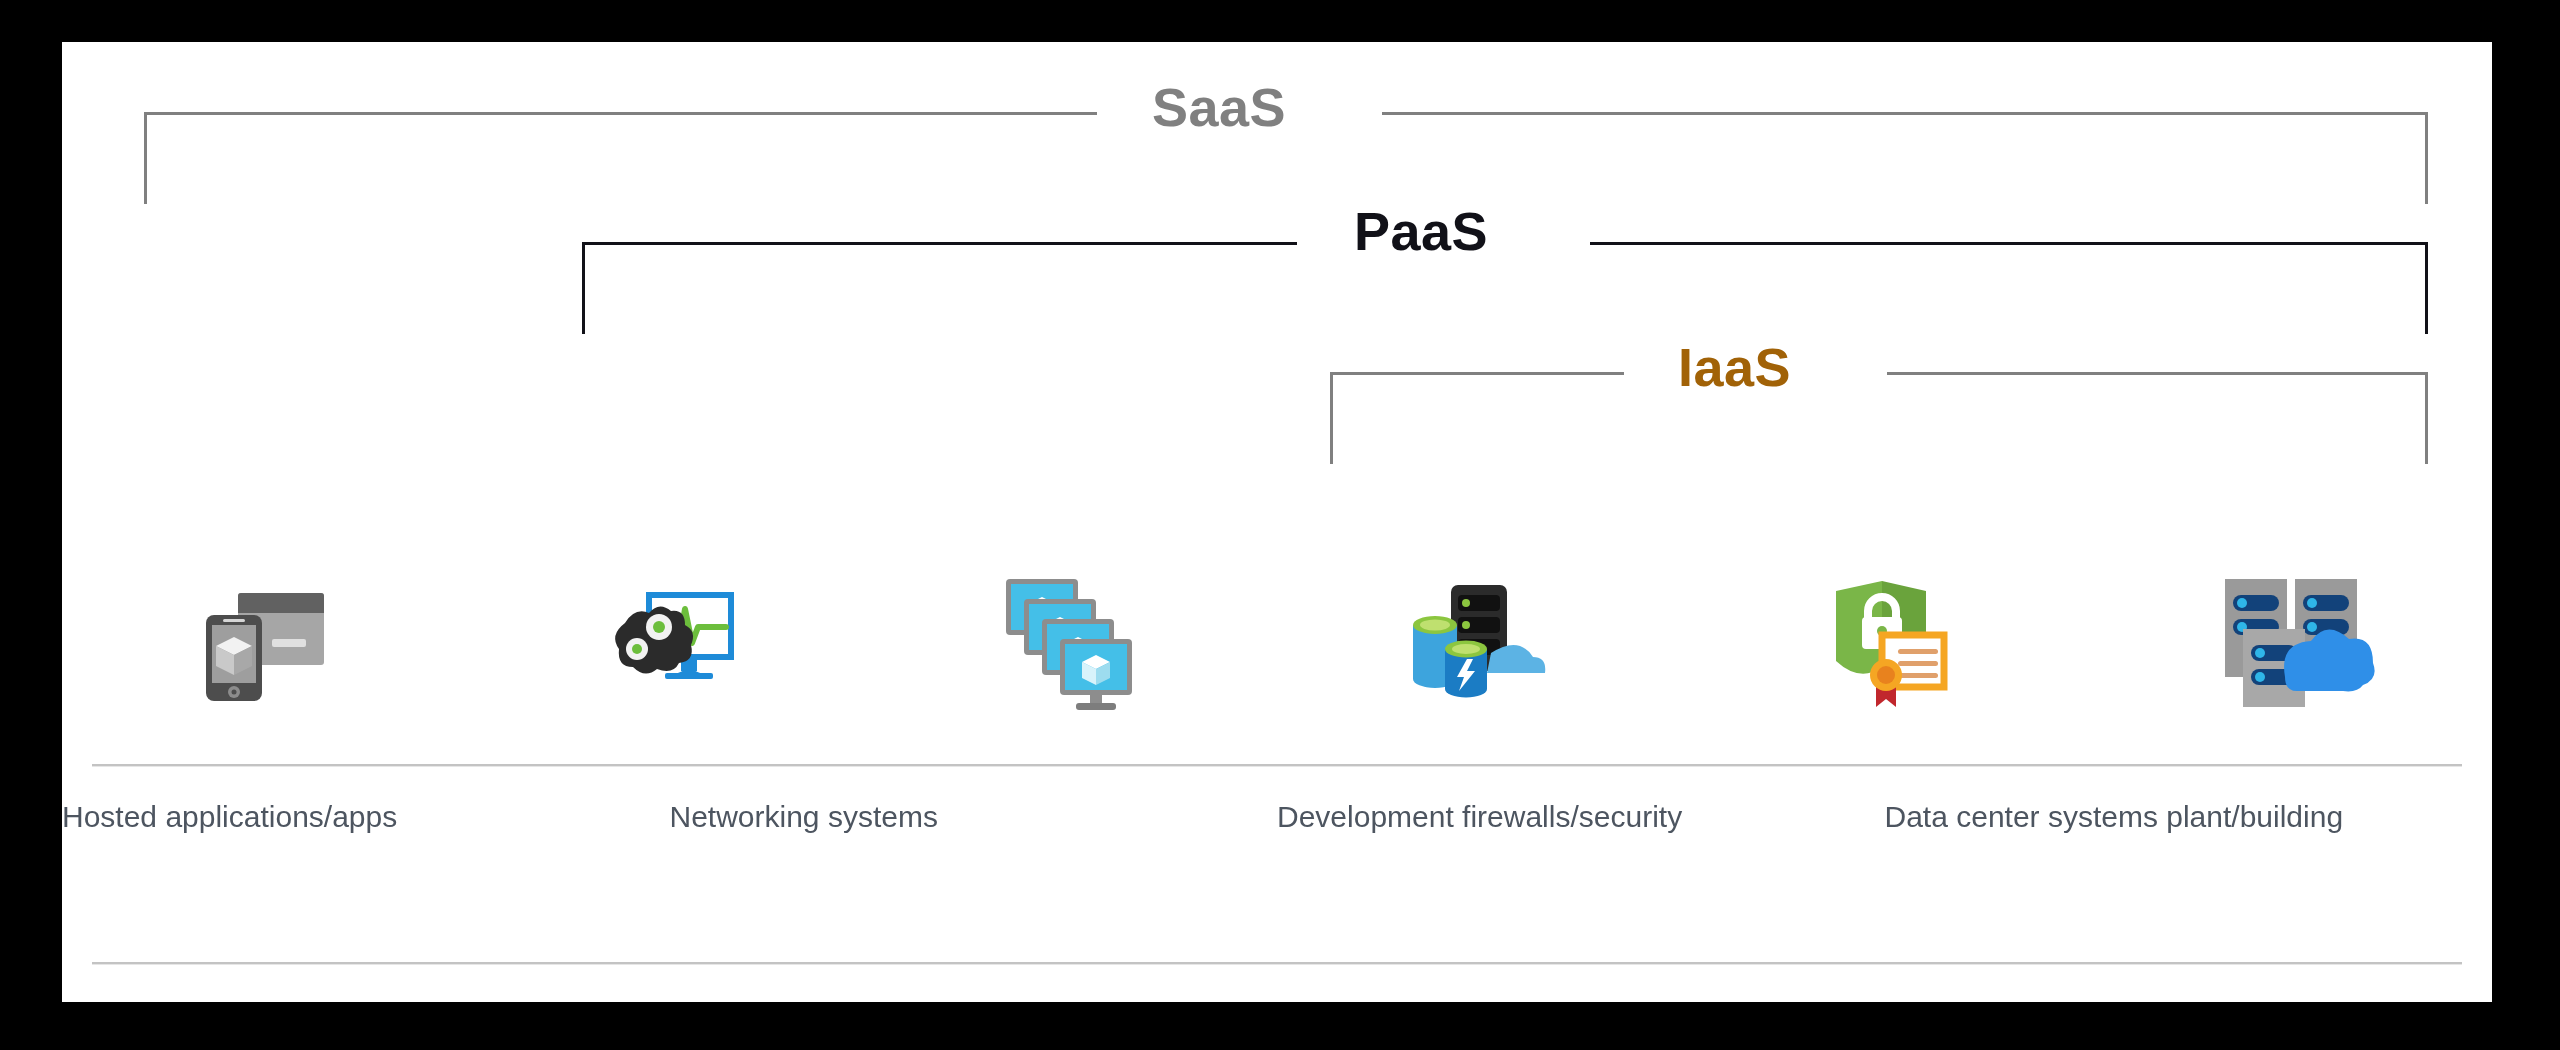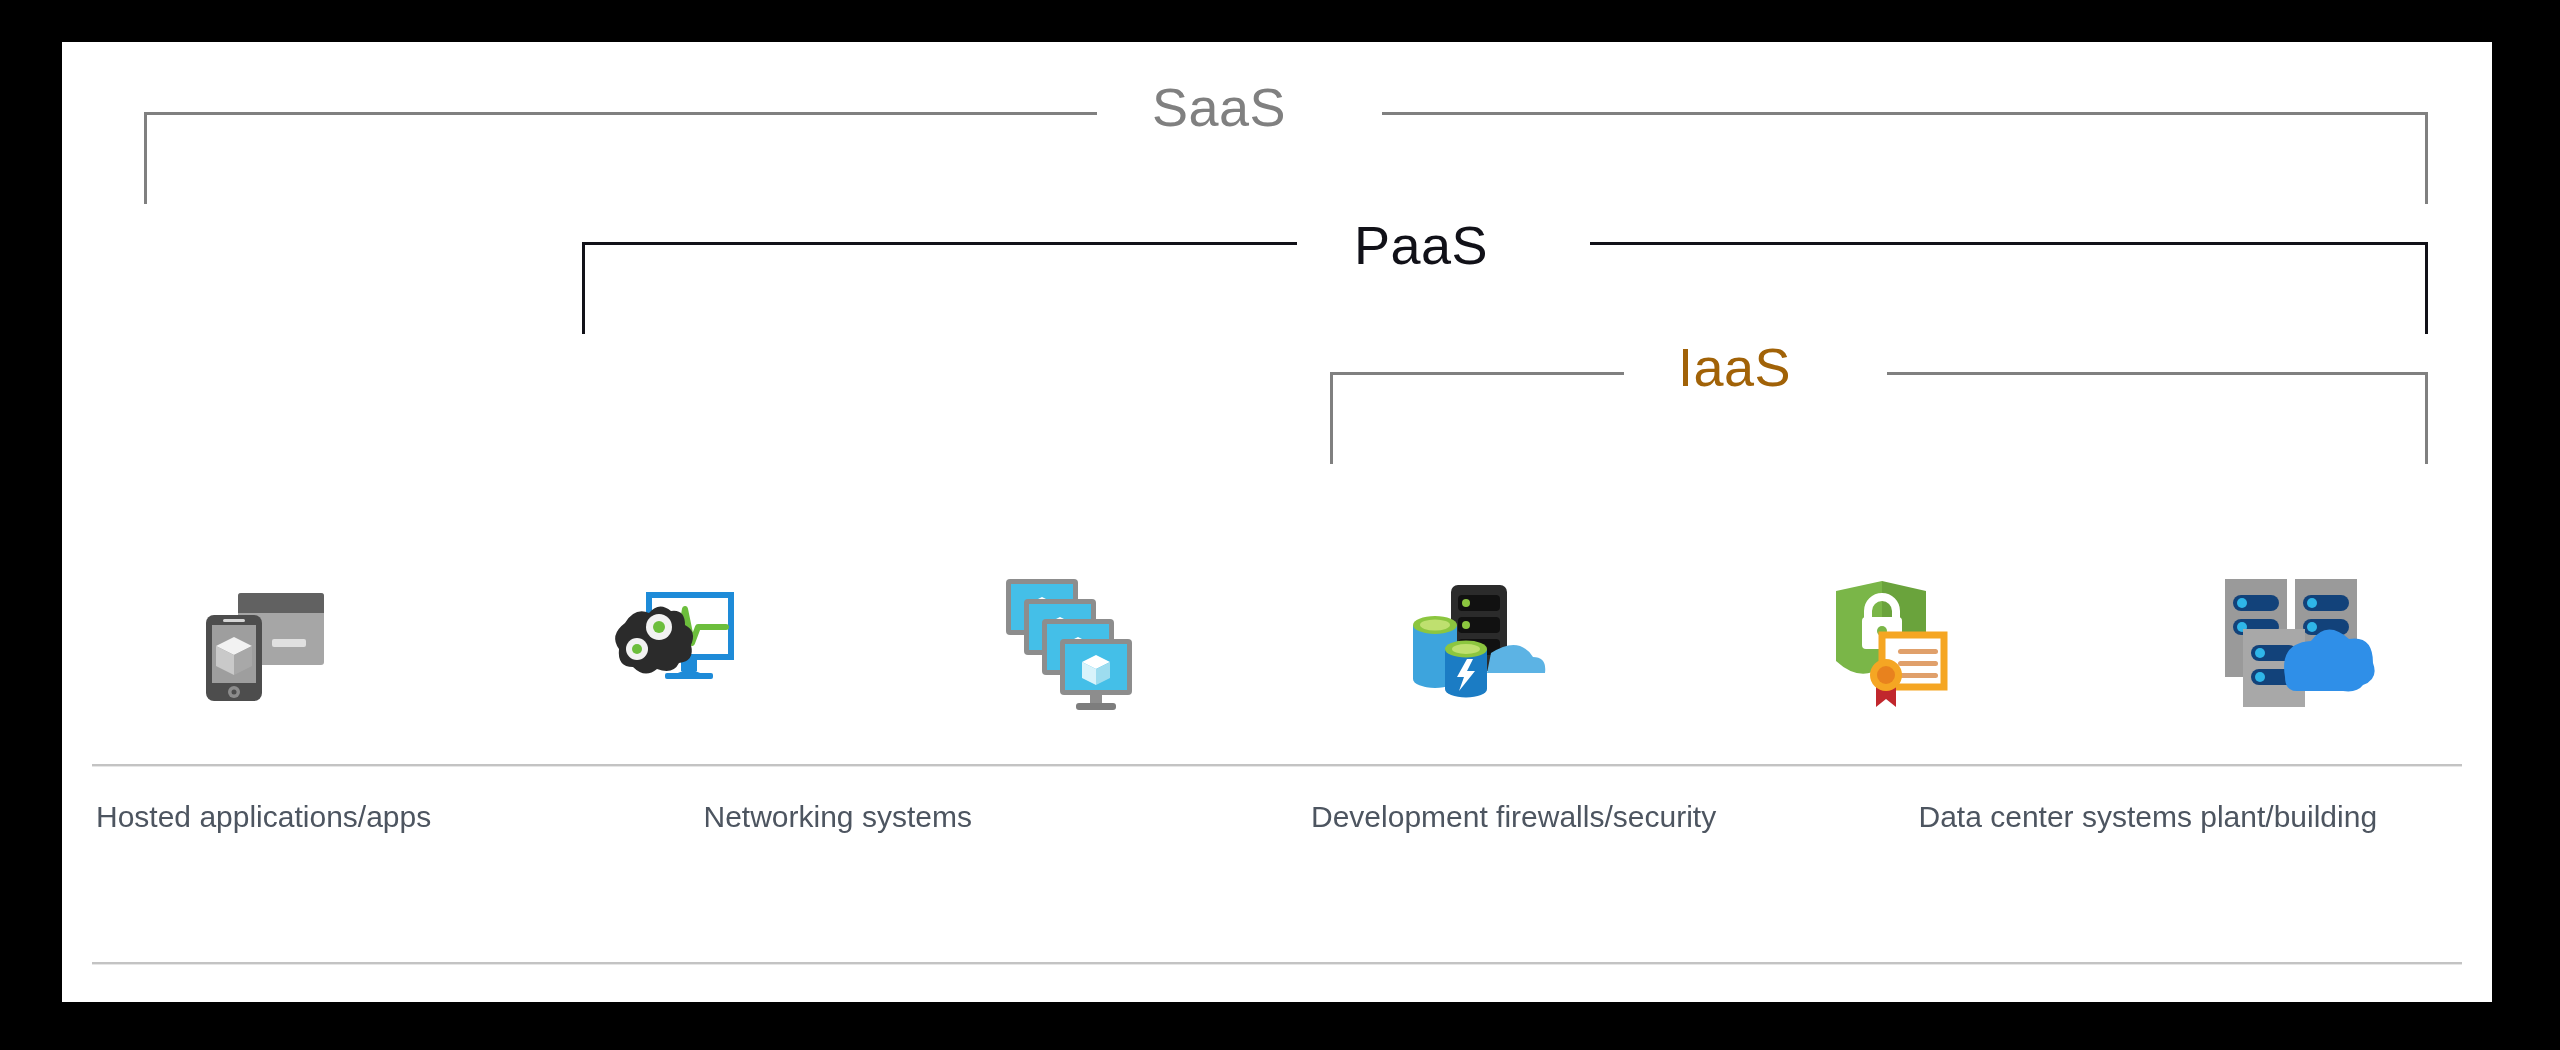--- a/index.html
+++ b/index.html
@@ -42,21 +42,21 @@
   .bracket.dark .b-seg {
     background: #1a1a24;
   }
   .b-top   { height: 3px; }
   .b-left  { width: 3px; }
   .b-right { width: 3px; }
 
   .bracket-label {
     position: absolute;
     font-size: 54px;
-    font-weight: 400;
+    font-weight: 700;
     color: #808080;
     letter-spacing: 0.5px;
     line-height: 1;
     white-space: nowrap;
   }
   .bracket.dark .bracket-label {
     color: #111118;
   }
 
   
@@ -92,21 +92,21 @@
   #caption-row {
     position: absolute;
     left: 0;
     top: 752px;
     width: 2430px;
     height: 165px;
     display: flex;
   }
   .caption-cell {
     flex: 1 1 0;
-    padding: 0 26px 0 34px;
+    padding: 0 26px 0 0;
     box-sizing: border-box;
   }
   .caption-text {
     font-size: 30px;
     line-height: 1.52;
     color: #4d5560;
     font-weight: 400;
   }
 </style>
 </head>
@@ -122,21 +122,21 @@
       <div class="b-seg b-left" id="saas-left" style="left: 82px; top: 70px; height: 92px; background: rgb(128, 128, 128);"></div>
       <div class="b-seg b-right" id="saas-right" style="left: 2363px; top: 70px; height: 92px; background: rgb(128, 128, 128);"></div>
       <div class="bracket-label" id="saas-label" style="left: 1090px; top: 38px; color: rgb(128, 128, 128);">SaaS</div>
     </div>
 
     <div class="bracket dark" id="bracket-paas">
       <div class="b-seg b-top" id="paas-top-left" style="left: 520px; top: 200px; width: 715px; background: rgb(17, 17, 24);"></div>
       <div class="b-seg b-top" id="paas-top-right" style="left: 1528px; top: 200px; width: 838px; background: rgb(17, 17, 24);"></div>
       <div class="b-seg b-left" id="paas-left" style="left: 520px; top: 200px; height: 92px; background: rgb(17, 17, 24);"></div>
       <div class="b-seg b-right" id="paas-right" style="left: 2363px; top: 200px; height: 92px; background: rgb(17, 17, 24);"></div>
-      <div class="bracket-label" id="paas-label" style="left: 1292px; top: 176px; color: rgb(17, 17, 24);">PaaS</div>
+      <div class="bracket-label" id="paas-label" style="left: 1292px; top: 162px; color: rgb(17, 17, 24);">PaaS</div>
     </div>
 
     <div class="bracket light" id="bracket-iaas">
       <div class="b-seg b-top" id="iaas-top-left" style="left: 1268px; top: 330px; width: 294px; background: rgb(128, 128, 128);"></div>
       <div class="b-seg b-top" id="iaas-top-right" style="left: 1825px; top: 330px; width: 541px; background: rgb(128, 128, 128);"></div>
       <div class="b-seg b-left" id="iaas-left" style="left: 1268px; top: 330px; height: 92px; background: rgb(128, 128, 128);"></div>
       <div class="b-seg b-right" id="iaas-right" style="left: 2363px; top: 330px; height: 92px; background: rgb(128, 128, 128);"></div>
       <div class="bracket-label" id="iaas-label" style="left: 1616px; top: 298px; color: #a16207;">IaaS</div>
     </div>
   </div>

